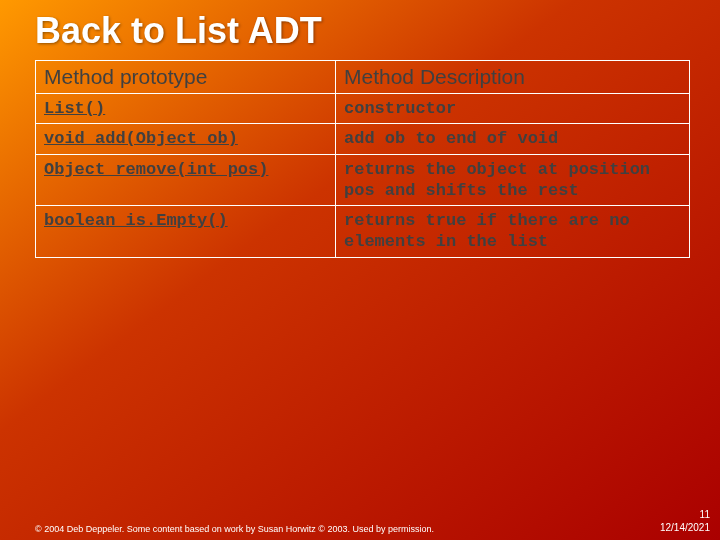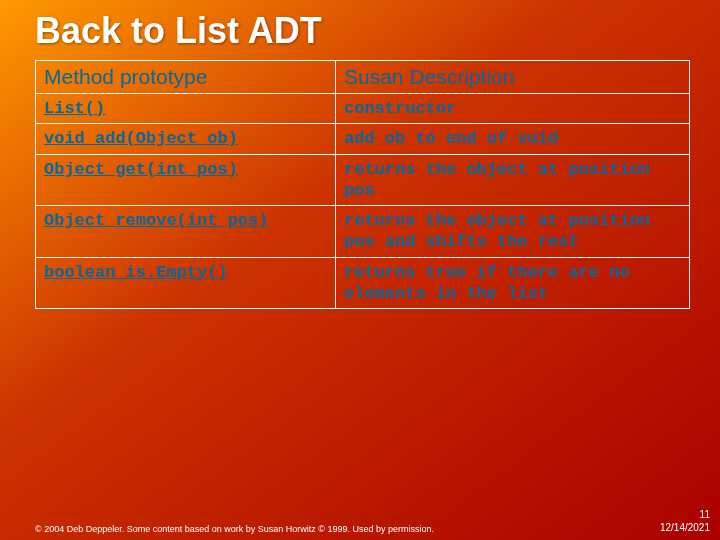--- a/index.html
+++ b/index.html
@@ -26,21 +26,21 @@
   }
   table {
     width: 655px;
     border-collapse: collapse;
   }
   th, td {
     border: 1px solid #ffffff;
     text-align: left;
     vertical-align: top;
     padding: 4px 8px;
-    color: #0369a1;
+    color: #404040;
   }
   th {
     font-size: 21px;
     font-weight: normal;
     font-family: Arial, sans-serif;
   }
   td {
     font-family: "Courier New", monospace;
     font-size: 17px;
     font-weight: bold;
@@ -63,45 +63,41 @@
 </style>
 </head>
 <body>
 
 <div class="slide">
   <div class="title">Back to List ADT</div>
   <table>
     <tbody>
         <tr>
       <th class="proto">Method prototype</th>
-      <th>Susan Description</th>
+      <th>Method Description</th>
     </tr>
     <tr>
           <td class="proto">List()</td>
           <td>constructor</td>
         </tr>
     <tr>
           <td class="proto">void add(Object ob)</td>
           <td>add ob to end of void</td>
-        </tr>
-    <tr>
-          <td class="proto">Object get(int pos)</td>
-          <td>returns the object at position pos</td>
         </tr>
     <tr>
           <td class="proto">Object remove(int pos)</td>
           <td>returns the object at position pos and shifts the rest</td>
         </tr>
     <tr>
           <td class="proto">boolean is.Empty()</td>
           <td>returns true if there are no elements in the list</td>
         </tr>
   </tbody>
     </table>
 </div>
 
 <div class="footer">
-  <span>© 2004 Deb Deppeler.  Some content based on work by Susan Horwitz © 1999.  Used by permission.</span>
+  <span>© 2004 Deb Deppeler.  Some content based on work by Susan Horwitz © 2003.  Used by permission.</span>
   <span class="footer-right">
     <span>11</span><br>
     <span>12/14/2021</span>
   </span>
 </div>
 
 </body></html>

